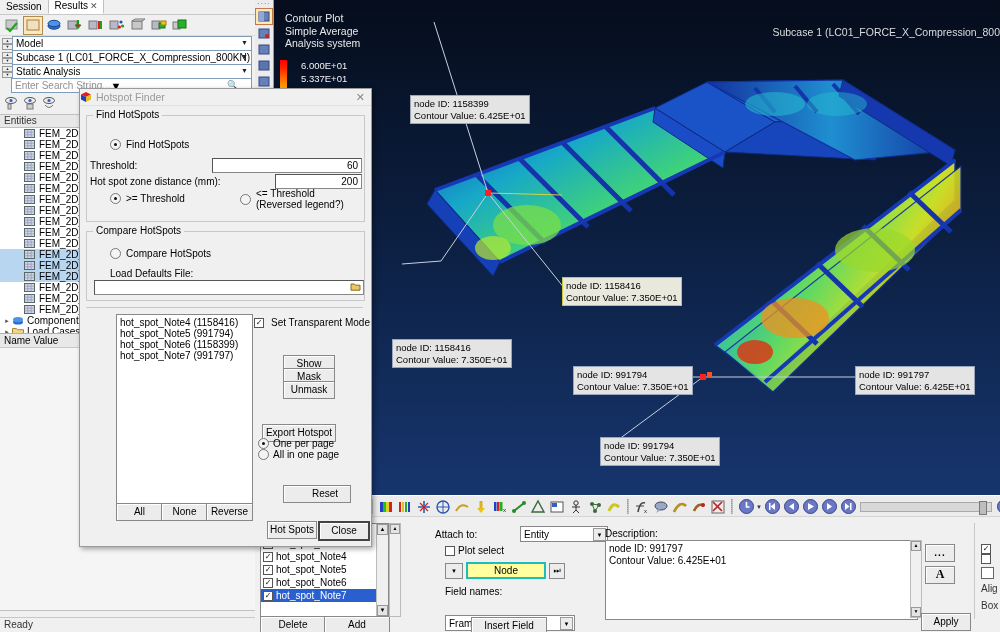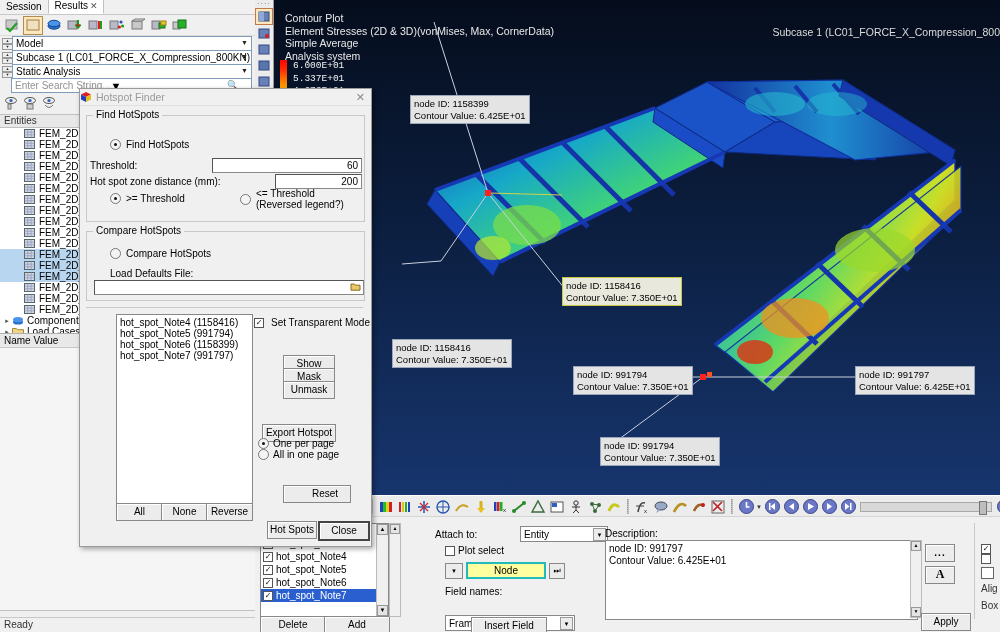--- a/index.html
+++ b/index.html
@@ -49,21 +49,21 @@
 
   
   #viewport{left:255px;top:0;width:745px;height:495px;background:#0a1628;overflow:hidden;}
   #vp-vertical-toolbar{left:255px;top:0;width:18px;height:110px;background:#ececec;border-right:1px solid #999;z-index:6;}
   .vtb-ico{width:16px;height:15px;margin:1px auto 0 auto;display:flex;align-items:center;justify-content:center;}
   .vtb-ico.sel{border:1px solid #c07a4a;background:#fde7bd;}
 
   .cp-text{position:absolute;left:30px;top:12px;color:#e8e8e8;font-size:10.5px;line-height:12.5px;white-space:nowrap;}
   .legend{position:absolute;left:25px;top:60px;display:flex;}
   .legend-bar{width:7px;height:38px;background:linear-gradient(180deg,#ff0000 0%,#ff2b00 25%,#ff7a00 55%,#ffc000 85%,#ffe000 100%);}
-  .legend-vals{margin-left:6px;color:#f2f2f2;font-size:9.5px;line-height:12.6px;font-family:Liberation Mono, monospace;}
+  .legend-vals{margin-left:14px;color:#f2f2f2;font-size:9.5px;line-height:12.6px;}
 
   .vp-title{position:absolute;right:0px;top:26px;color:#dcdcdc;font-size:10.5px;white-space:nowrap;}
 
   .callout{position:absolute;background:#e4e4e4;border:1px solid #9aa7bb;font-size:9.5px;line-height:11.5px;padding:2px 3px;white-space:nowrap;color:#000;}
   .callout.yellow{border-color:#c8c83c;background:#e8e8dc;}
 
   
   #bottom-toolbar{left:255px;top:495px;width:745px;height:21px;background:#ececec;border-top:1px solid #fff;border-bottom:1px solid #a8a8a8;display:flex;align-items:center;gap:1px;padding-left:4px;overflow:hidden;}
   .btb{width:18px;height:18px;display:flex;align-items:center;justify-content:center;flex:none;}
   .btb-sep{width:1px;height:15px;background:#c0c0c0;margin:0 3px;flex:none;border-left:1px dotted #999;}
@@ -523,21 +523,20 @@
     <line x1="448" y1="377" x2="348" y2="451" stroke="#c8d0dc" stroke-width="1"></line>
     <line x1="448" y1="377" x2="600" y2="377" stroke="#c8d0dc" stroke-width="1"></line>
 
     <rect x="230" y="190" width="6" height="6" fill="#ff2020"></rect>
     <rect x="445" y="374" width="6" height="6" fill="#ff2020"></rect>
     <rect x="452" y="372" width="5" height="5" fill="#ff5020"></rect>
   </svg>
 
   <div class="cp-text">
     <div>Contour Plot</div>
-    <div>Element Stresses (2D &amp; 3D)(vonMises, Max, CornerData)</div>
     <div>Simple Average</div>
     <div>Analysis system</div>
   </div>
 
   <div class="legend">
     <div class="legend-bar"></div>
     <div class="legend-vals">
       <div>6.000E+01</div>
       <div>5.337E+01</div>
       <div>4.673E+01</div>

